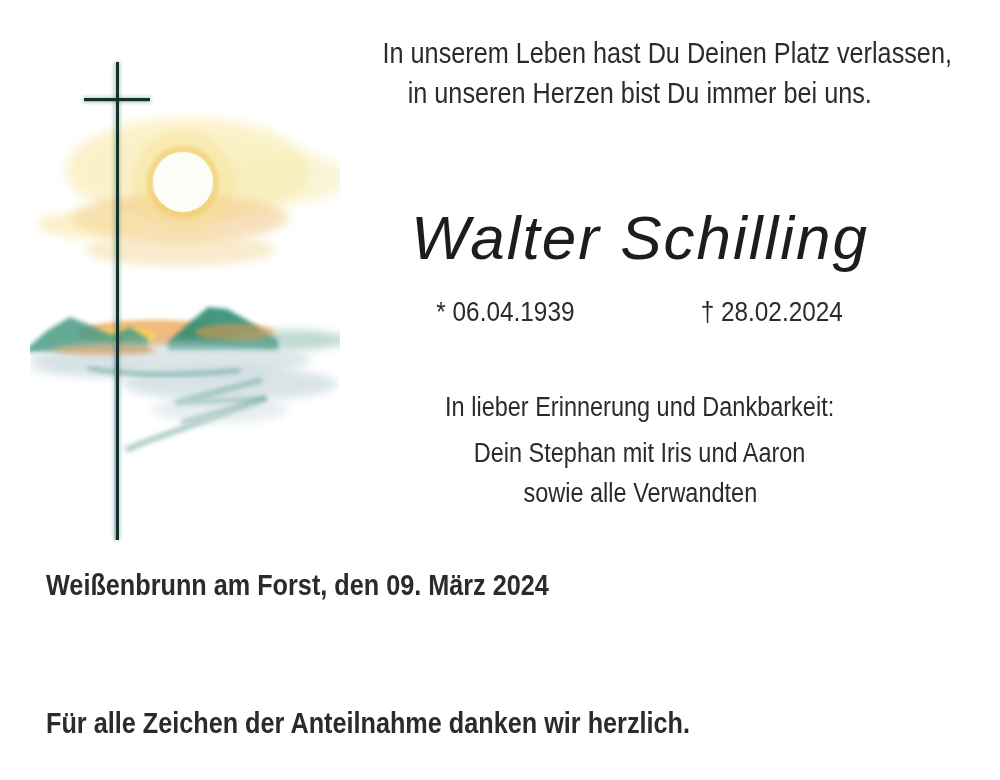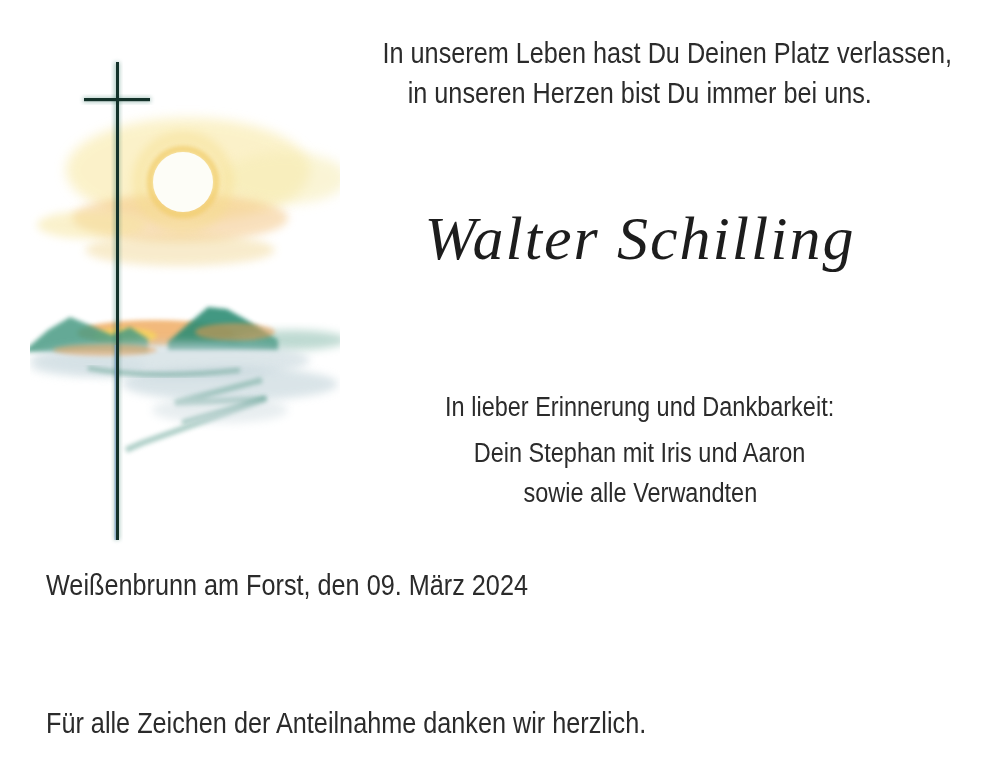--- a/index.html
+++ b/index.html
@@ -13,27 +13,27 @@
   }
   .artwork{position:absolute;left:30px;top:50px;width:310px;height:510px;}
   .line{
     position:absolute;left:340px;width:600px;
     text-align:center;white-space:nowrap;
     font-size:29px;line-height:34px;color:#2b2b2b;
   }
   .cond{display:inline-block;transform:scaleX(.87);transform-origin:center center;}
   .left-line{
     position:absolute;left:46px;white-space:nowrap;
-    font-size:29px;line-height:34px;color:#2b2b2b;text-align:left;
+    font-size:29px;line-height:34px;color:#2b2b2b;text-align:left;font-weight:bold;
   }
   .left-line .cond{transform-origin:left center;}
   .name-line{
     position:absolute;left:340px;width:600px;top:188px;
     text-align:center;white-space:nowrap;
-    font-family:Liberation Serif, serif;font-style:italic;
+    font-family:Liberation Sans, sans-serif;font-style:italic;
     font-size:62px;line-height:100px;color:#1d1d1d;letter-spacing:2px;
   }
   .dates-row{
     position:absolute;left:340px;width:600px;top:296px;
     display:flex;justify-content:center;gap:105px;
     font-size:28px;line-height:32px;color:#2b2b2b;white-space:nowrap;
   }
   .small-gap{font-size:27px;}
 </style>
 </head>
@@ -97,20 +97,24 @@
   <div class="line" style="top:36px">
     <span class="cond">In unserem Leben hast Du Deinen Platz verlassen,</span>
   </div>
   <div class="line" style="top:76px">
     <span class="cond">in unseren Herzen bist Du immer bei uns.</span>
   </div>
 
 
   <div class="name-line">Walter Schilling</div>
 
+  <div class="dates-row">
+    <span class="cond">* 06.04.1939</span>
+    <span class="cond">† 28.02.2024</span>
+  </div>
 
   <div class="line small-gap" style="top:390px">
     <span class="cond">In lieber Erinnerung und Dankbarkeit:</span>
   </div>
   <div class="line small-gap" style="top:436px">
     <span class="cond">Dein Stephan mit Iris und Aaron</span>
   </div>
   <div class="line small-gap" style="top:476px">
     <span class="cond">sowie alle Verwandten</span>
   </div>

